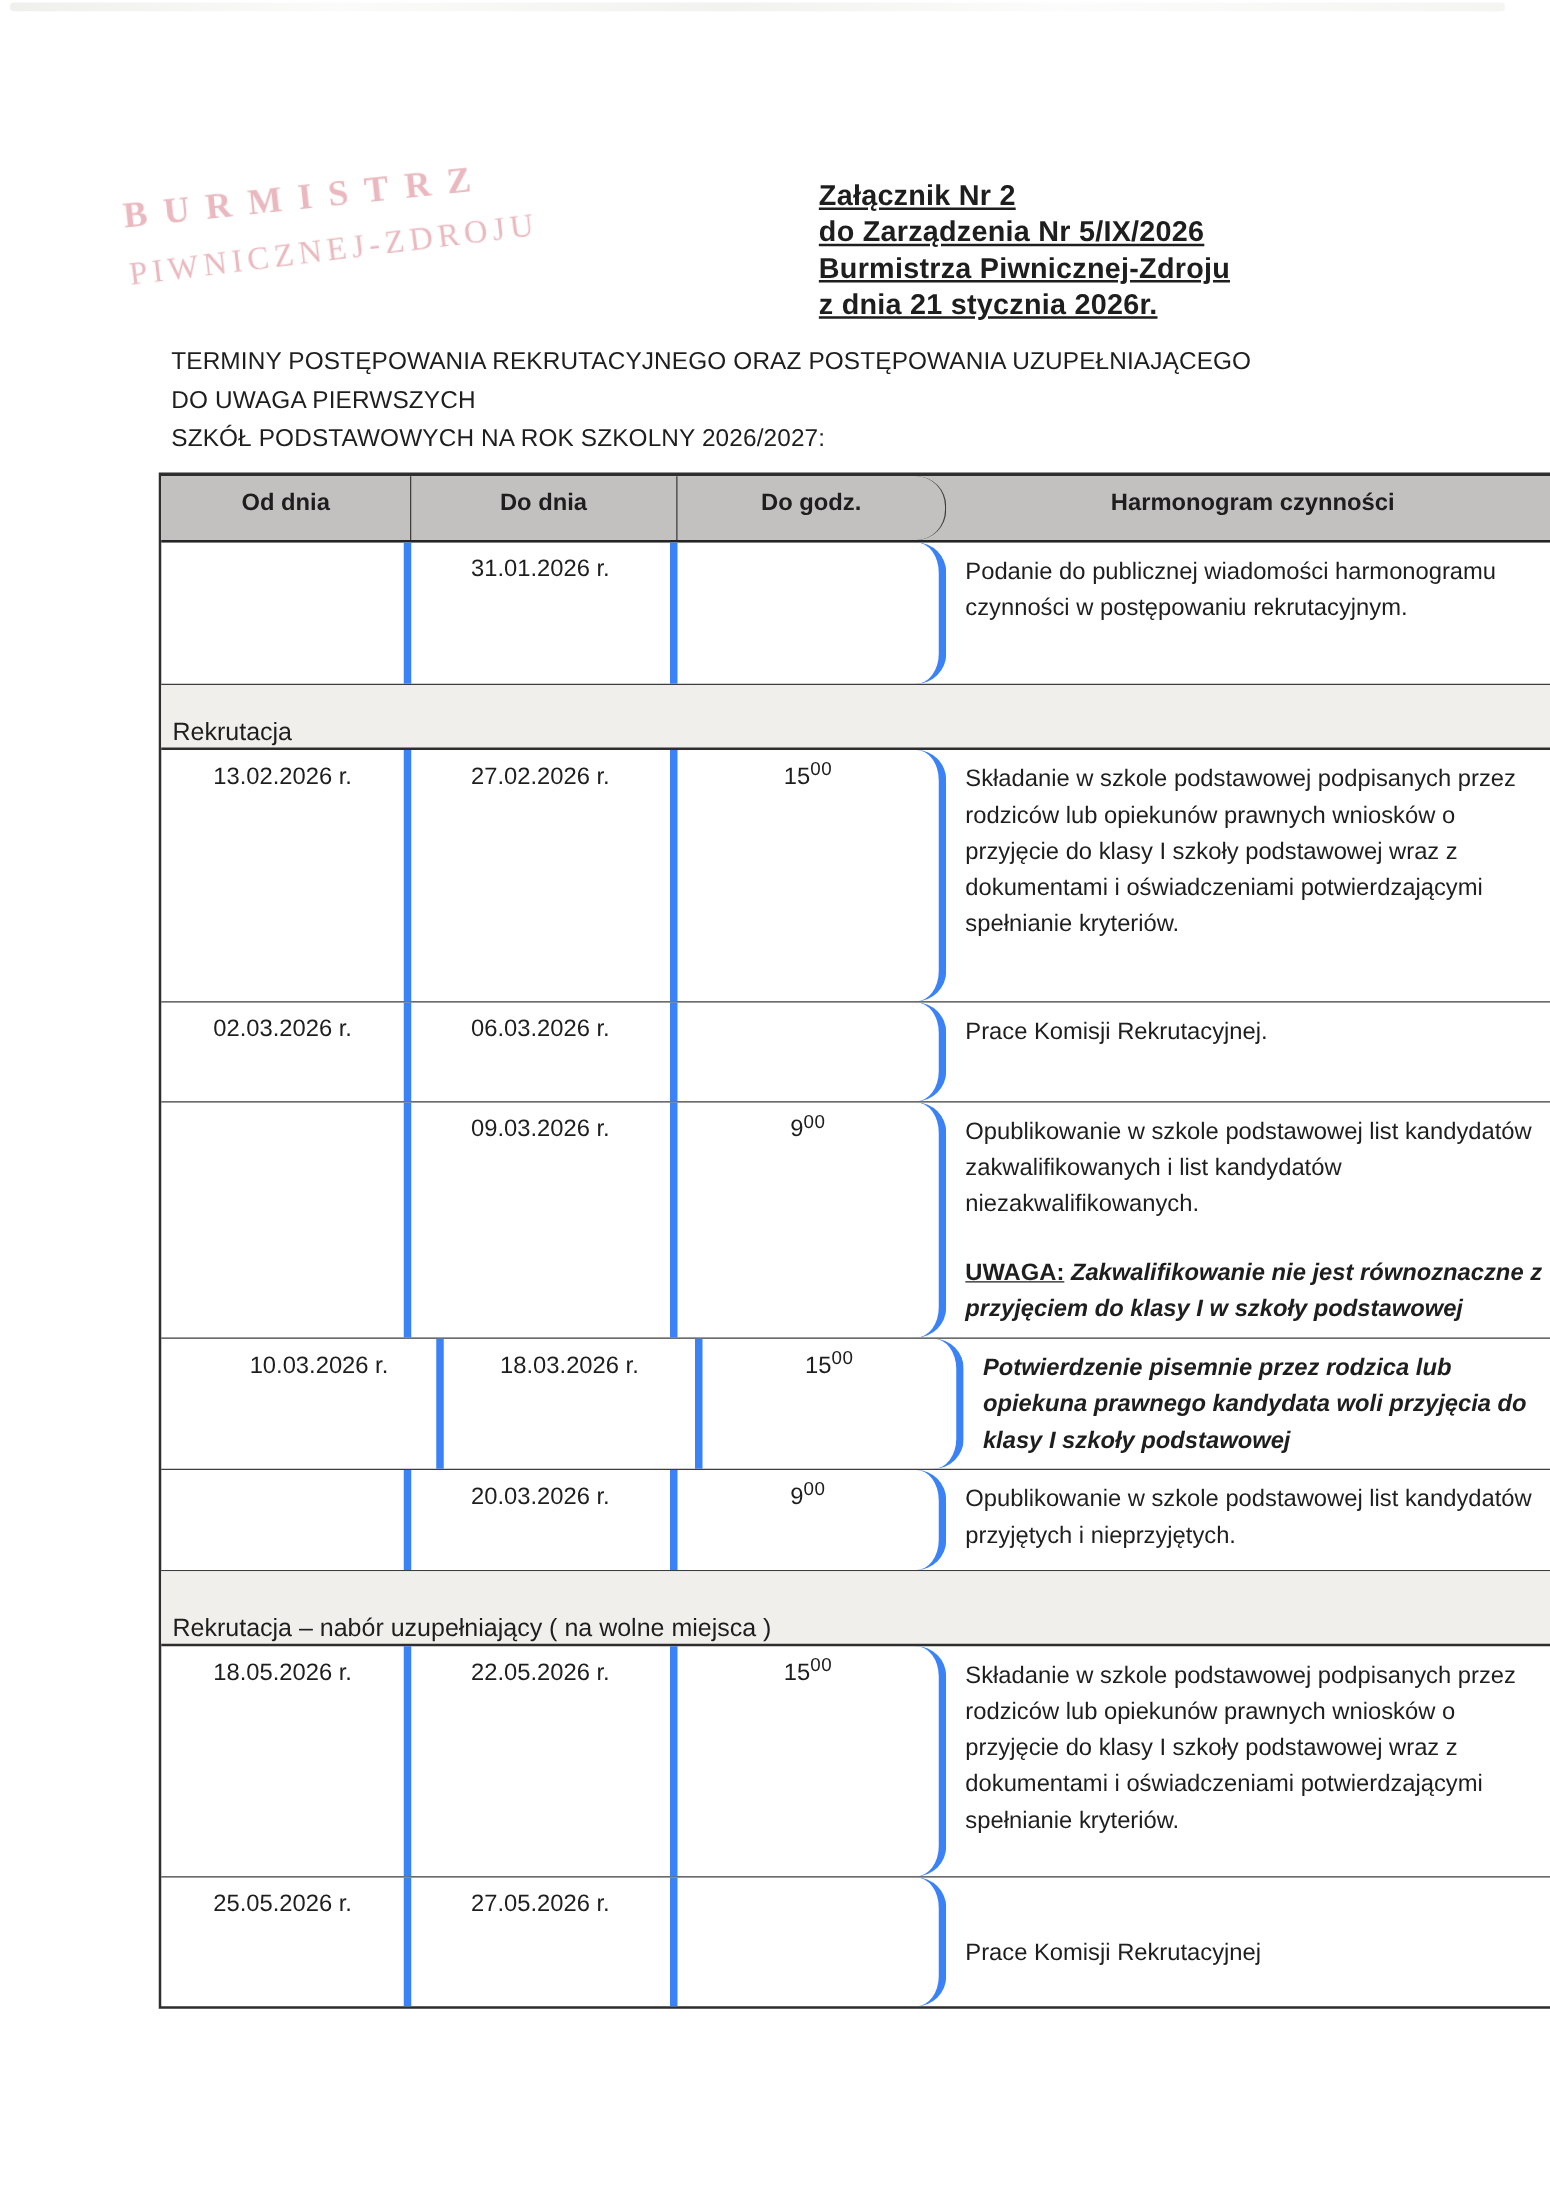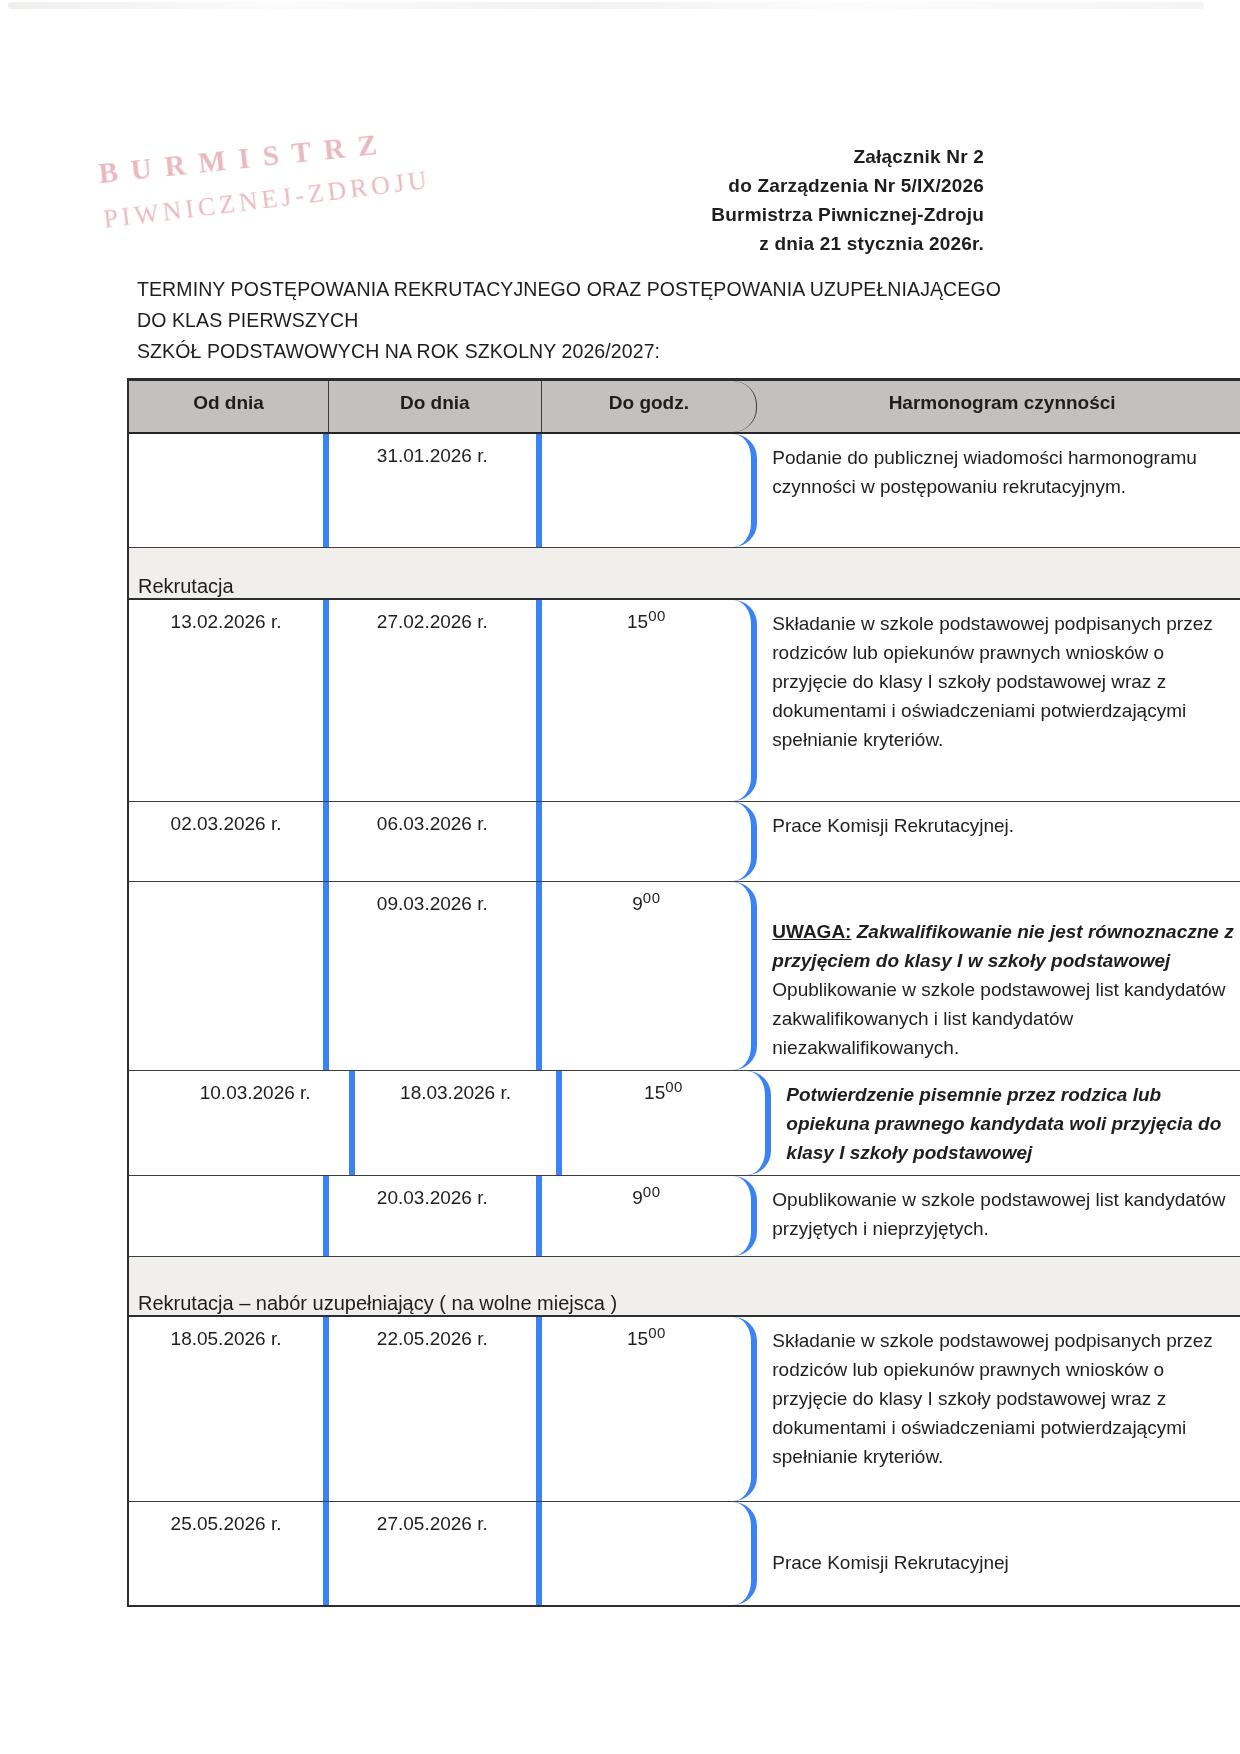--- a/index.html
+++ b/index.html
@@ -16,22 +16,22 @@
   
   .stamp{
     position:absolute;left:100px;top:140px;transform:rotate(-6deg);
     color:rgba(213,116,128,.50);font-family:"Liberation Serif",serif;
     filter:blur(.4px);white-space:nowrap;
   }
   .stamp-l1{font-size:29px;letter-spacing:13px;font-weight:bold;}
   .stamp-l2{font-size:26px;letter-spacing:4px;margin-top:12px;transform:rotate(-1deg);}
   
   .annex{
-    position:absolute;top:142px;right:256px;text-align:right;
-    font-weight:bold;font-size:19px;line-height:29px;letter-spacing:.2px;
+    position:absolute;top:142px;right:256px;
+    font-weight:bold;font-size:23px;line-height:29px;letter-spacing:.2px;text-decoration:underline;
   }
   
   .doc-title{
     position:absolute;left:137px;top:274px;width:890px;
     font-size:19.5px;line-height:31px;letter-spacing:.1px;
   }
   
   .table-wrap{
     position:absolute;left:127px;top:378px;width:1122px;
     border:2px solid #2e2e2e;border-top-width:3px;box-sizing:border-box;
@@ -78,21 +78,21 @@
 </div>
 
 <div class="annex">
   <div>Załącznik Nr 2</div>
   <div>do Zarządzenia Nr 5/IX/2026</div>
   <div>Burmistrza Piwnicznej-Zdroju</div>
   <div>z dnia 21 stycznia 2026r.</div>
 </div>
 
 <div class="doc-title">
-  <div>TERMINY POSTĘPOWANIA REKRUTACYJNEGO ORAZ POSTĘPOWANIA UZUPEŁNIAJĄCEGO DO KLAS PIERWSZYCH</div>
+  <div>TERMINY POSTĘPOWANIA REKRUTACYJNEGO ORAZ POSTĘPOWANIA UZUPEŁNIAJĄCEGO DO UWAGA PIERWSZYCH</div>
   <div>SZKÓŁ PODSTAWOWYCH NA ROK SZKOLNY 2026/2027:</div>
 </div>
 
 <div class="table-wrap" id="doc-table">
   <div class="t-header">
     <div class="h-cell w0 hb">Od dnia</div>
     <div class="h-cell w1 hb">Do dnia</div>
     <div class="h-cell w2 hb">Do godz.</div>
     <div class="h-cell w3">Harmonogram czynności</div>
   </div>
@@ -121,22 +121,22 @@
       <div class="cell c-godz w2"><span></span></div>
       <div class="cell c-act w3">
         <div class="para"><span>Prace Komisji Rekrutacyjnej.</span></div>
       </div>
     </div>
     <div class="t-row" style="min-height: 184px;">
       <div class="cell c-od w0"></div>
       <div class="cell c-do w1">09.03.2026 r.</div>
       <div class="cell c-godz w2"><span>9</span><span class="godz-sup">00</span></div>
       <div class="cell c-act w3">
+        <div class="para"><span>Opublikowanie w szkole podstawowej list kandydatów zakwalifikowanych i list kandydatów niezakwalifikowanych.</span></div>
         <div class="para para-gap"><span class="b u">UWAGA:</span><span class="b"> </span><span class="b i">Zakwalifikowanie nie jest równoznaczne z przyjęciem do klasy I w szkoły podstawowej</span></div>
-        <div class="para"><span>Opublikowanie w szkole podstawowej list kandydatów zakwalifikowanych i list kandydatów niezakwalifikowanych.</span></div>
       </div>
     </div>
     <div class="t-row" style="min-height: 105px; padding-left: 32px;">
       <div class="cell c-od w0">10.03.2026 r.</div>
       <div class="cell c-do w1">18.03.2026 r.</div>
       <div class="cell c-godz w2"><span>15</span><span class="godz-sup">00</span></div>
       <div class="cell c-act w3">
         <div class="para"><span class="b i">Potwierdzenie pisemnie przez rodzica lub opiekuna prawnego kandydata woli przyjęcia do klasy I  szkoły podstawowej</span></div>
       </div>
     </div>

